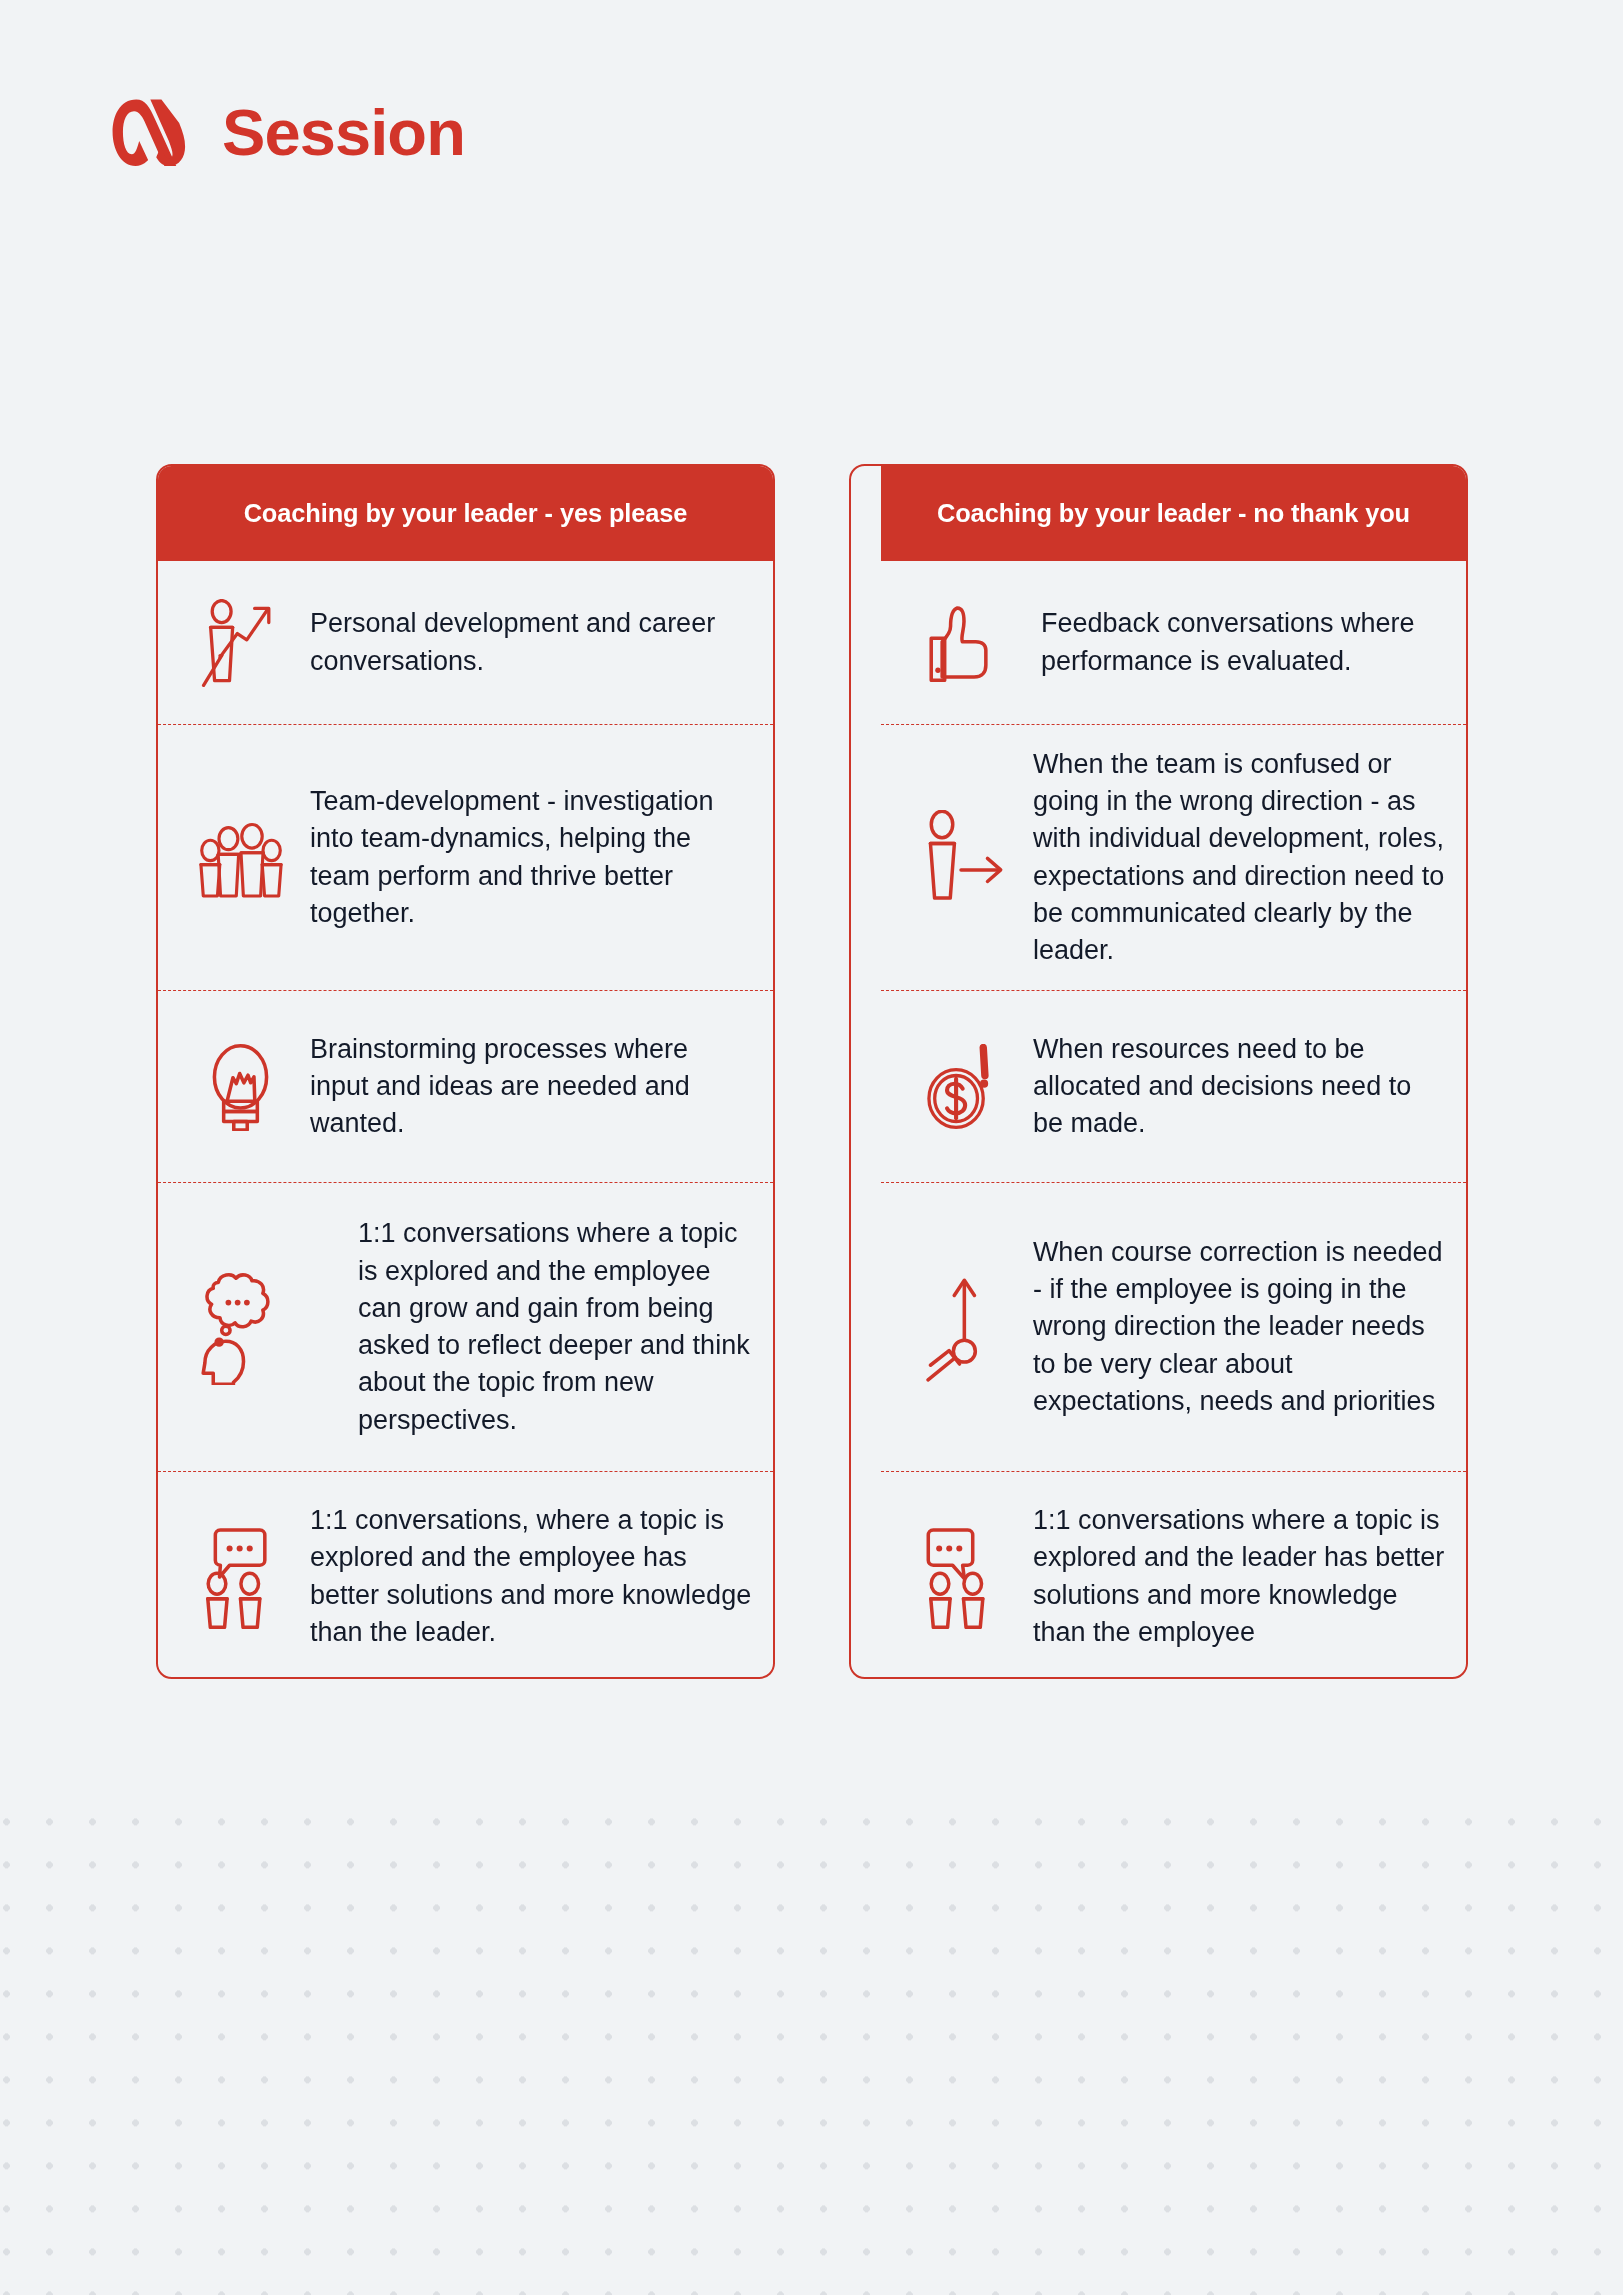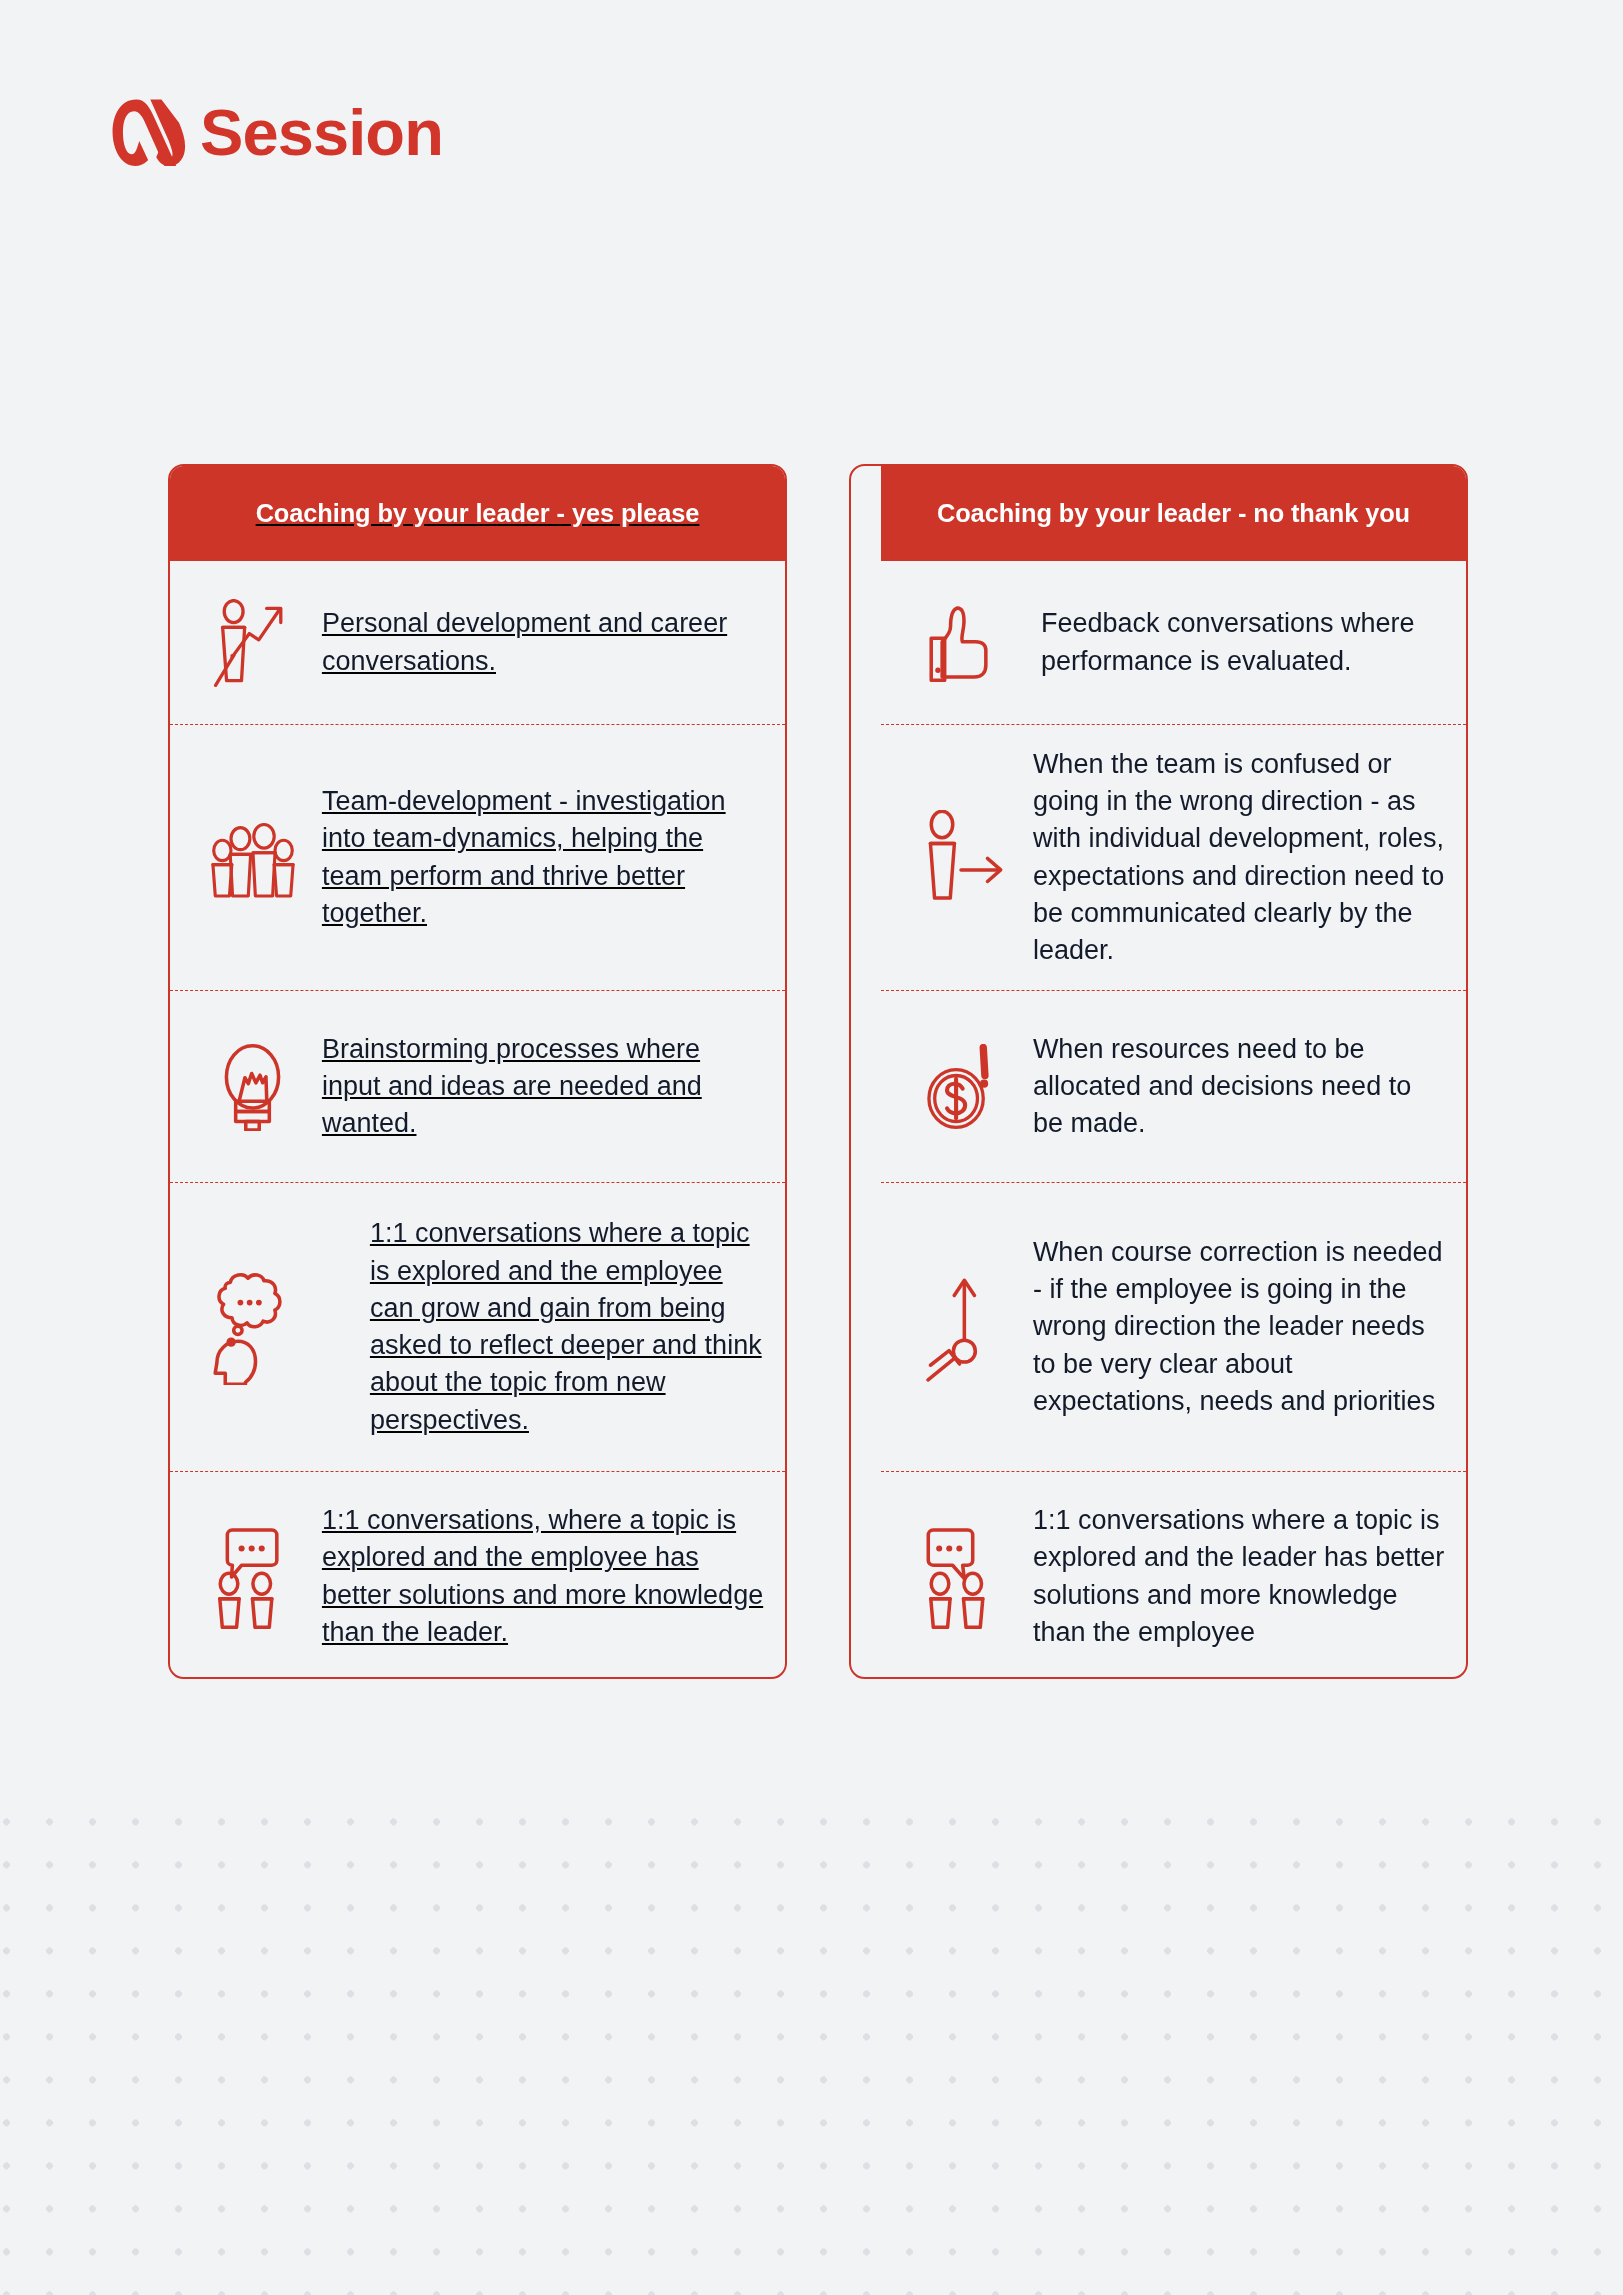--- a/index.html
+++ b/index.html
@@ -16,39 +16,39 @@
     position:absolute;left:0;top:1818px;width:1623px;height:477px;
     background-image:radial-gradient(#dcdfe3 3.2px, transparent 3.5px);
     background-size:43px 43px;
     background-position:28px 25.4px;
     pointer-events:none;
   }
 
   
   #brand{
     position:absolute;left:111px;top:95px;
-    display:flex;align-items:center;
+    display:flex;align-items:center;gap:22px;
   }
   #brand .mark{width:89px;height:74px;display:block;}
   #brand .wordmark{
     font-size:65px;font-weight:700;color:#d2352a;
     letter-spacing:-0.9px;line-height:1;
     font-family:"Liberation Sans", sans-serif;
   }
 
   
   .card{
     position:absolute;top:464px;width:619px;height:1215px;
     border:2.3px solid #cd3529;
     border-radius:15.7px;
     box-sizing:border-box;
     background:#f1f3f5;
     overflow:hidden;
   }
-  #card-yes{left:168px;text-decoration:underline;}
+  #card-yes{left:156px;}
   #card-no{left:849px;padding-left:30px;}
 
   .card-header{
     background:#cd3529;
     height:95px;
     display:flex;align-items:center;justify-content:center;
     box-sizing:border-box;
     padding:0 12px;
   }
   .card-header h2{

